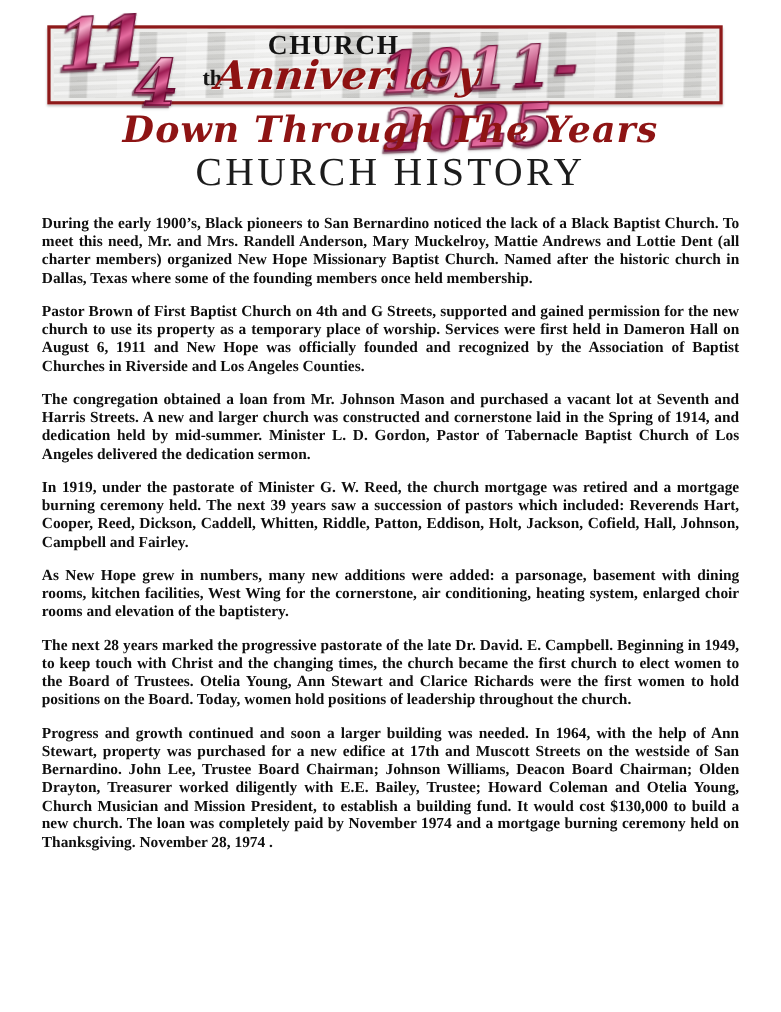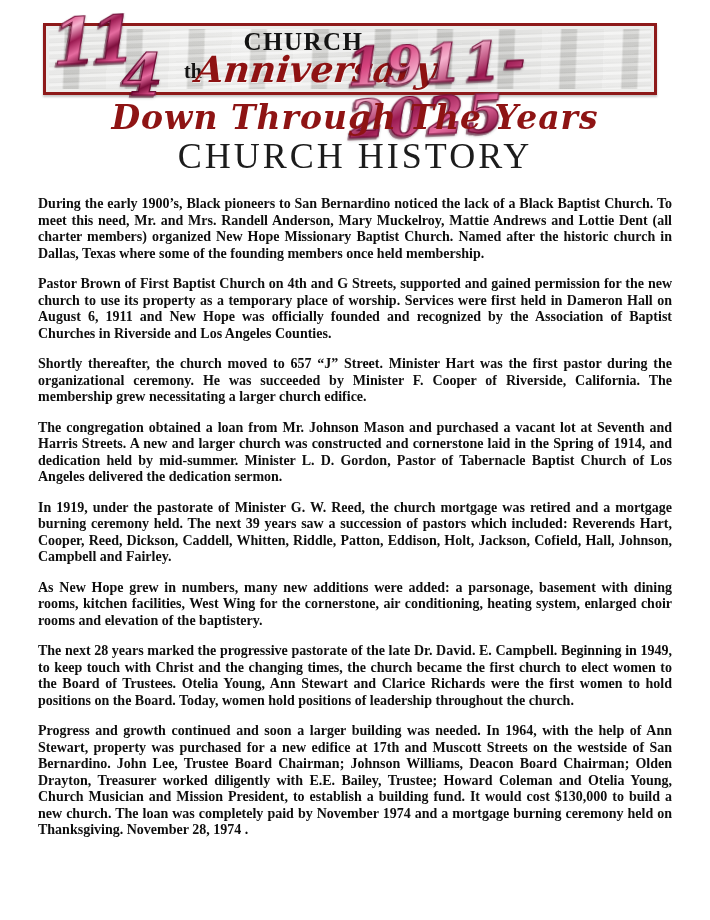--- a/index.html
+++ b/index.html
@@ -114,21 +114,20 @@
     <span class="crystal years">1911-2025</span>
   </header>
 
   <div class="subtitle">Down Through The Years</div>
 
   <h1 class="title">CHURCH HISTORY</h1>
 
   <main class="content">
     <p>During the early 1900’s, Black pioneers to San Bernardino noticed the lack of a Black Baptist Church. To meet this need, Mr. and Mrs. Randell Anderson, Mary Muckelroy, Mattie Andrews and Lottie Dent (all charter members) organized New Hope Missionary Baptist Church. Named after the historic church in Dallas, Texas where some of the founding members once held membership.</p>
     <p>Pastor Brown of First Baptist Church on 4th and G Streets, supported and gained permission for the new church to use its property as a temporary place of worship. Services were first held in Dameron Hall on August 6, 1911 and New Hope was officially founded and recognized by the Association of Baptist Churches in Riverside and Los Angeles Counties.</p>
-    <p>Shortly thereafter, the church moved to 657 “J” Street. Minister Hart was the first pastor during the organizational ceremony. He was succeeded by Minister F. Cooper of Riverside, California. The membership grew necessitating a larger church edifice.</p>
     <p>The congregation obtained a loan from Mr. Johnson Mason and purchased a vacant lot at Seventh and Harris Streets. A new and larger church was constructed and cornerstone laid in the Spring of 1914, and dedication held by mid-summer. Minister L. D. Gordon, Pastor of Tabernacle Baptist Church of Los Angeles delivered the dedication sermon.</p>
     <p>In 1919, under the pastorate of Minister G. W. Reed, the church mortgage was retired and a mortgage burning ceremony held. The next 39 years saw a succession of pastors which included: Reverends Hart, Cooper, Reed, Dickson, Caddell, Whitten, Riddle, Patton, Eddison, Holt, Jackson, Cofield, Hall, Johnson, Campbell and Fairley.</p>
     <p>As New Hope grew in numbers, many new additions were added: a parsonage, basement with dining rooms, kitchen facilities, West Wing for the cornerstone, air conditioning, heating system, enlarged choir rooms and elevation of the baptistery.</p>
     <p>The next 28 years marked the progressive pastorate of the late Dr. David. E. Campbell. Beginning in 1949, to keep touch with Christ and the changing times, the church became the first church to elect women to the Board of Trustees. Otelia Young, Ann Stewart and Clarice Richards were the first women to hold positions on the Board. Today, women hold positions of leadership throughout the church.</p>
     <p>Progress and growth continued and soon a larger building was needed. In 1964, with the help of Ann Stewart, property was purchased for a new edifice at 17th and Muscott Streets on the westside of San Bernardino. John Lee, Trustee Board Chairman; Johnson Williams, Deacon Board Chairman; Olden Drayton, Treasurer worked diligently with E.E. Bailey, Trustee; Howard Coleman and Otelia Young, Church Musician and Mission President, to establish a building fund. It would cost $130,000 to build a new church. The loan was completely paid by November 1974 and a mortgage burning ceremony held on Thanksgiving. November 28, 1974 .</p>
   </main>
 
 </div>
 
 </body></html>

